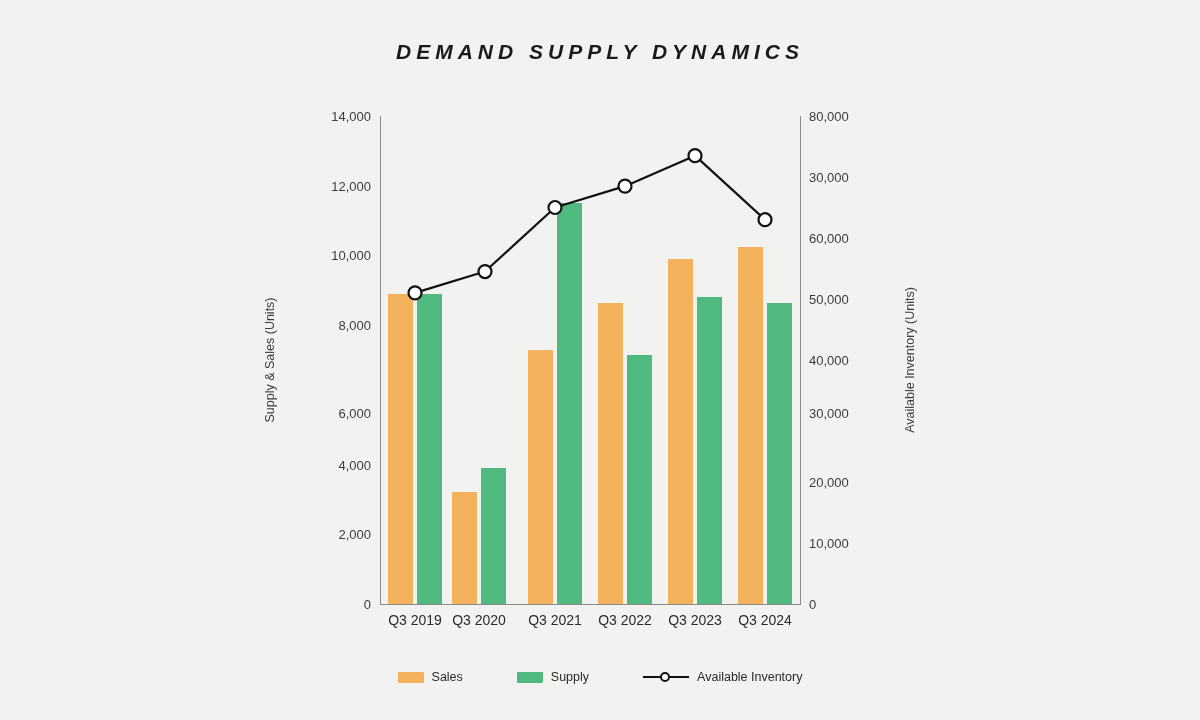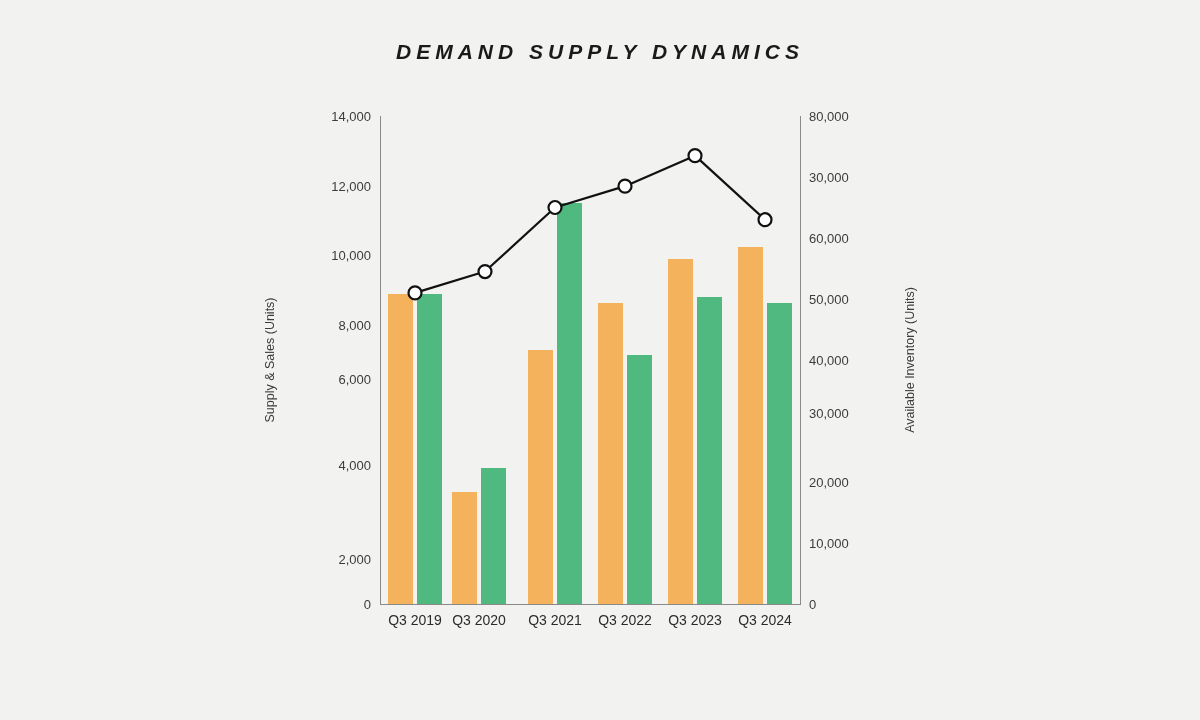--- a/index.html
+++ b/index.html
@@ -168,23 +168,23 @@
 
     <div class="axis-line" id="axis-left"></div>
     <div class="axis-line" id="axis-right"></div>
     <div class="axis-line" id="axis-bottom"></div>
 
     <div class="axis-title" id="ylabel-left">Supply &amp; Sales (Units)</div>
     <div class="axis-title" id="ylabel-right">Available Inventory (Units)</div>
 
     <div id="left-ticks">
         <div class="tick-label tick-left" style="top: 488px;">0</div>
-        <div class="tick-label tick-left" style="top: 418.286px; margin-top: 25px;">2,000</div>
+        <div class="tick-label tick-left" style="top: 418.286px;">2,000</div>
         <div class="tick-label tick-left" style="top: 348.571px;">4,000</div>
-        <div class="tick-label tick-left" style="top: 263px; margin-left: 44px;">6,000</div>
+        <div class="tick-label tick-left" style="top: 297px; margin-left: 44px;">6,000</div>
         <div class="tick-label tick-left" style="top: 209.143px; margin-left: 36px;">8,000</div>
         <div class="tick-label tick-left" style="top: 139.429px;">10,000</div>
         <div class="tick-label tick-left" style="top: 69.7143px;">12,000</div>
         <div class="tick-label tick-left" style="top: 0px;">14,000</div>
       </div>
     <div id="right-ticks">
         <div class="tick-label tick-right" style="top: 488px;">0</div>
         <div class="tick-label tick-right" style="top: 427px;">10,000</div>
         <div class="tick-label tick-right" style="top: 366px;">20,000</div>
         <div class="tick-label tick-right" style="top: 297px;">30,000</div>
@@ -235,14 +235,31 @@
           <circle cx="105" cy="155.55" r="6.5" fill="#ffffff" stroke="#111111" stroke-width="2.2"></circle>
           <circle cx="175" cy="91.5" r="6.5" fill="#ffffff" stroke="#111111" stroke-width="2.2"></circle>
           <circle cx="245" cy="70.15000000000003" r="6.5" fill="#ffffff" stroke="#111111" stroke-width="2.2"></circle>
           <circle cx="315" cy="39.650000000000034" r="6.5" fill="#ffffff" stroke="#111111" stroke-width="2.2"></circle>
           <circle cx="385" cy="103.69999999999999" r="6.5" fill="#ffffff" stroke="#111111" stroke-width="2.2"></circle>
         </g>
     </svg>
 
   </div>
 
+  <div id="legend">
+    <div class="legend-item">
+      <span class="legend-swatch" style="background:#f5b25c"></span>
+      <span>Sales</span>
+    </div>
+    <div class="legend-item">
+      <span class="legend-swatch" style="background:#4fb980"></span>
+      <span>Supply</span>
+    </div>
+    <div class="legend-item">
+      <span class="legend-line-mark">
+        <span class="lseg"></span>
+          <span class="lmark"></span>
+      </span>
+      <span>Available Inventory</span>
+    </div>
+  </div>
 
 </div>
 
 </body></html>

